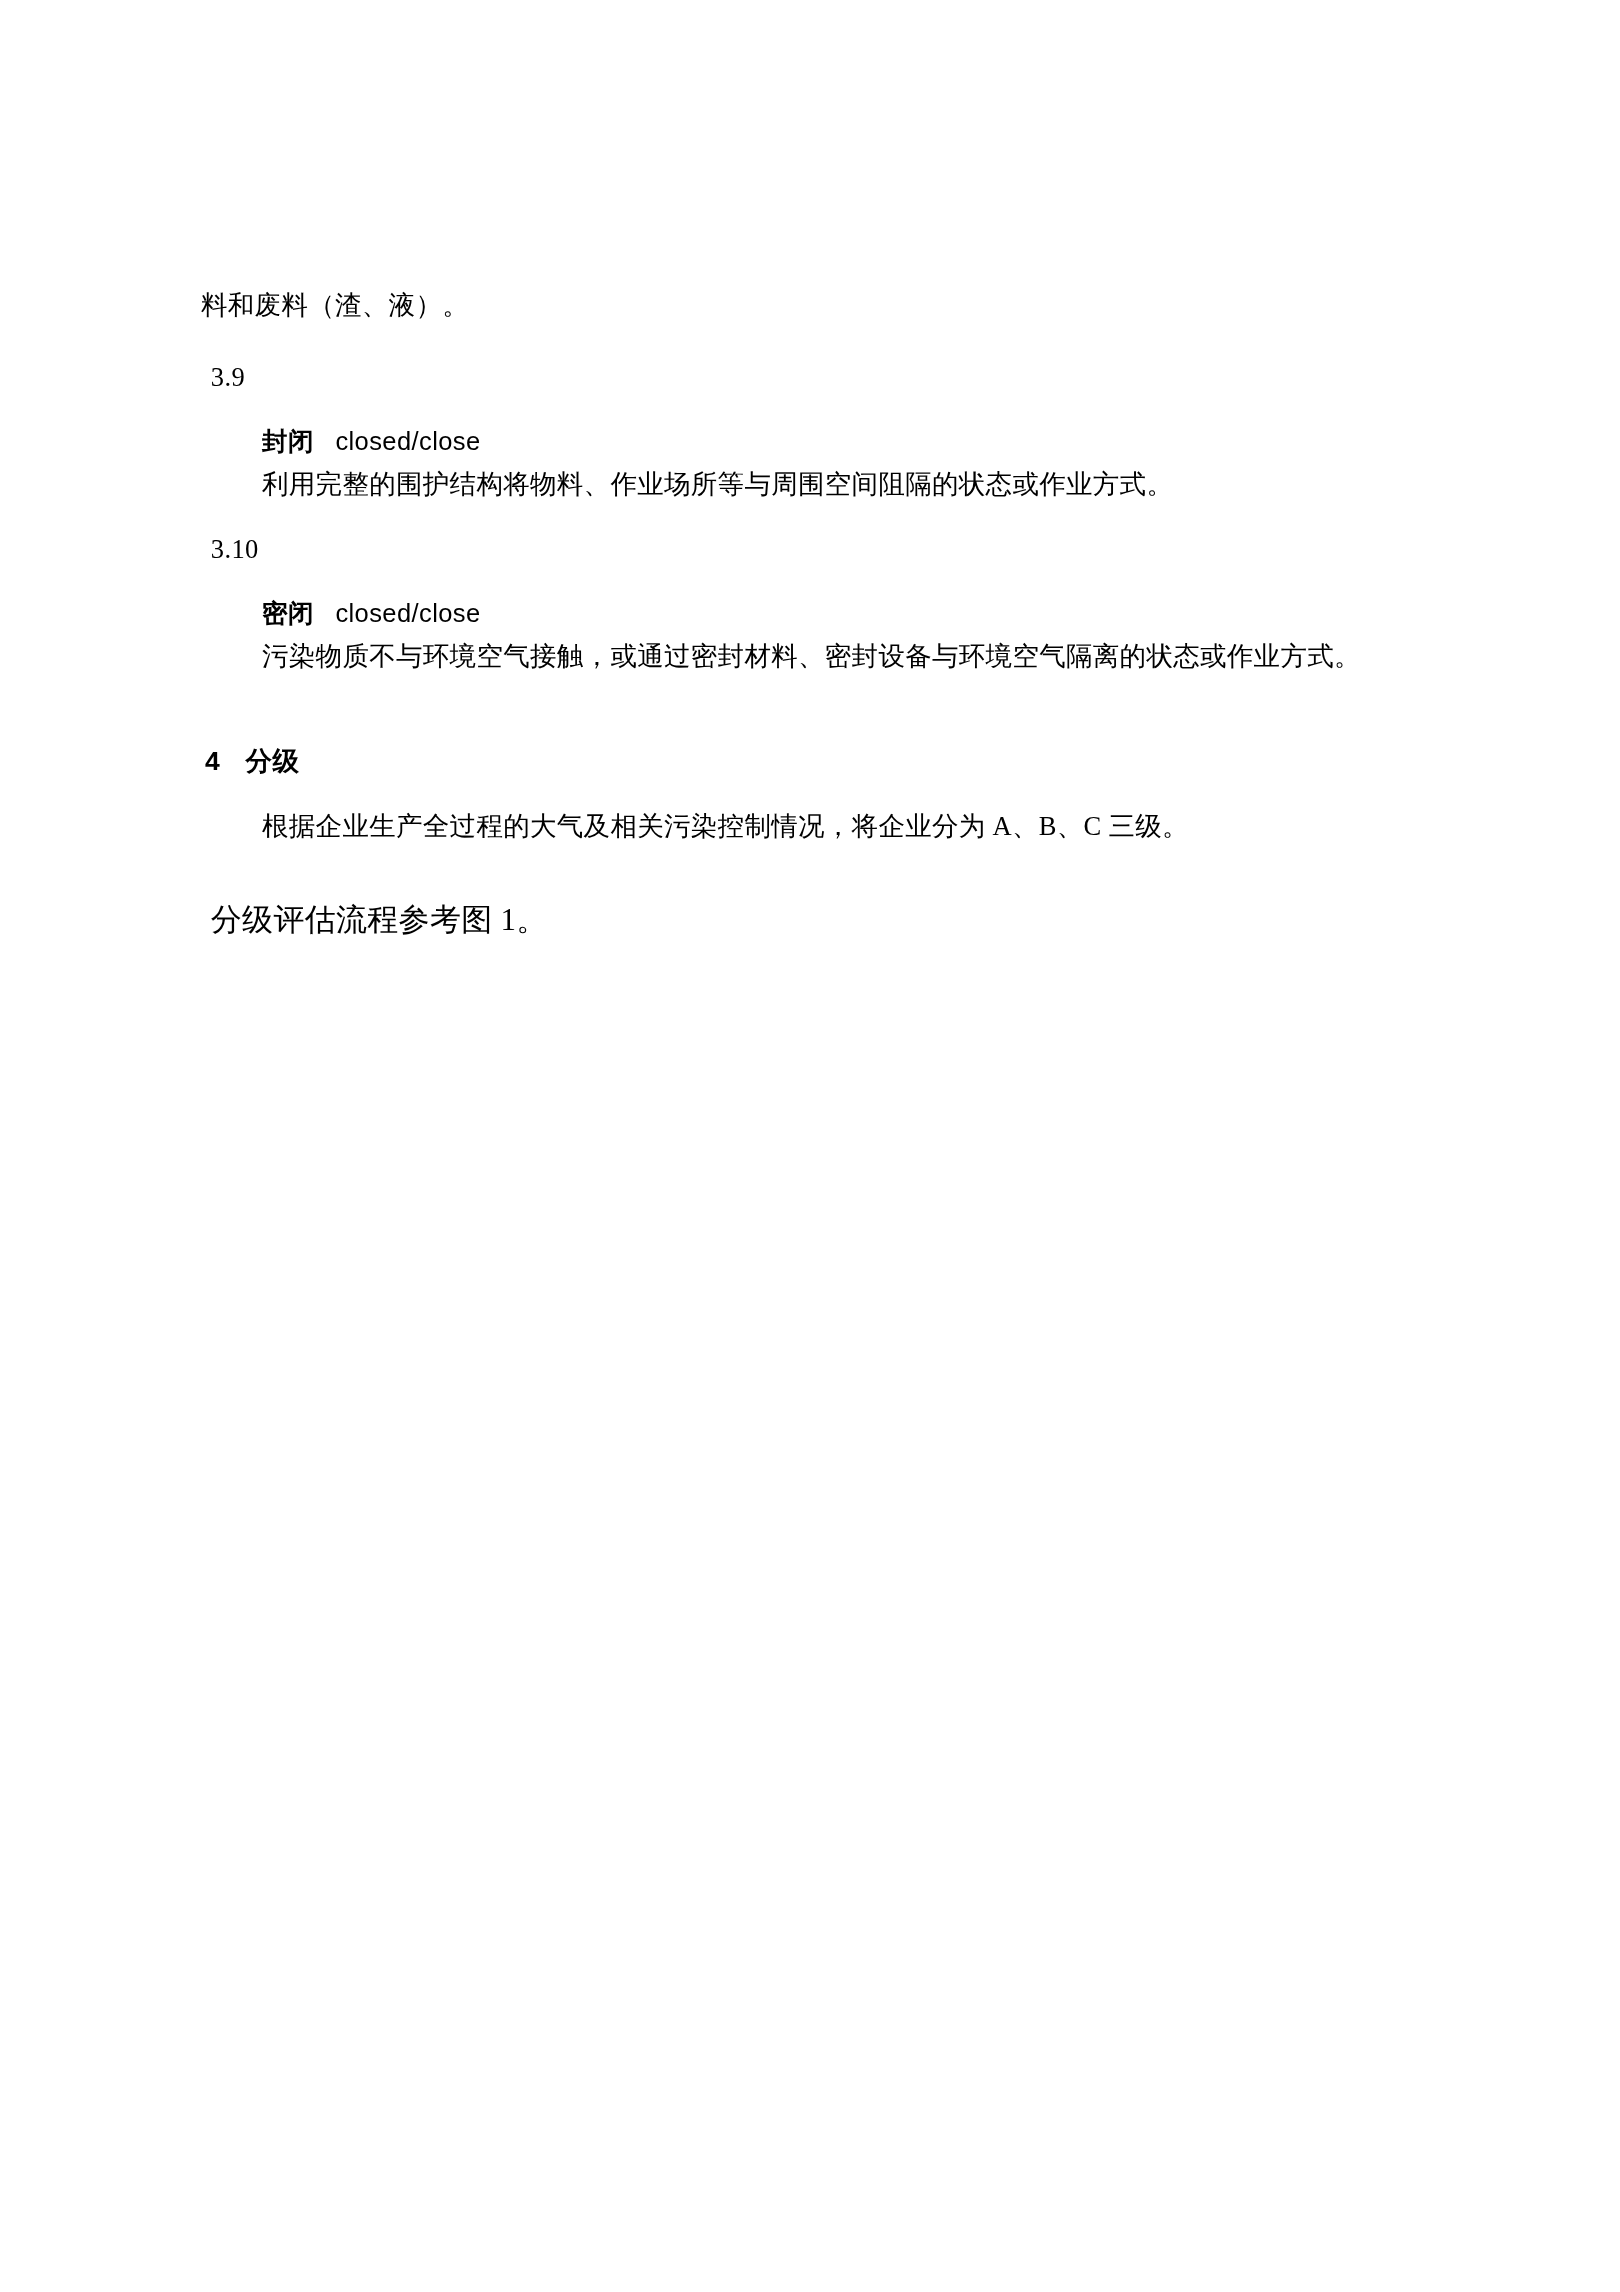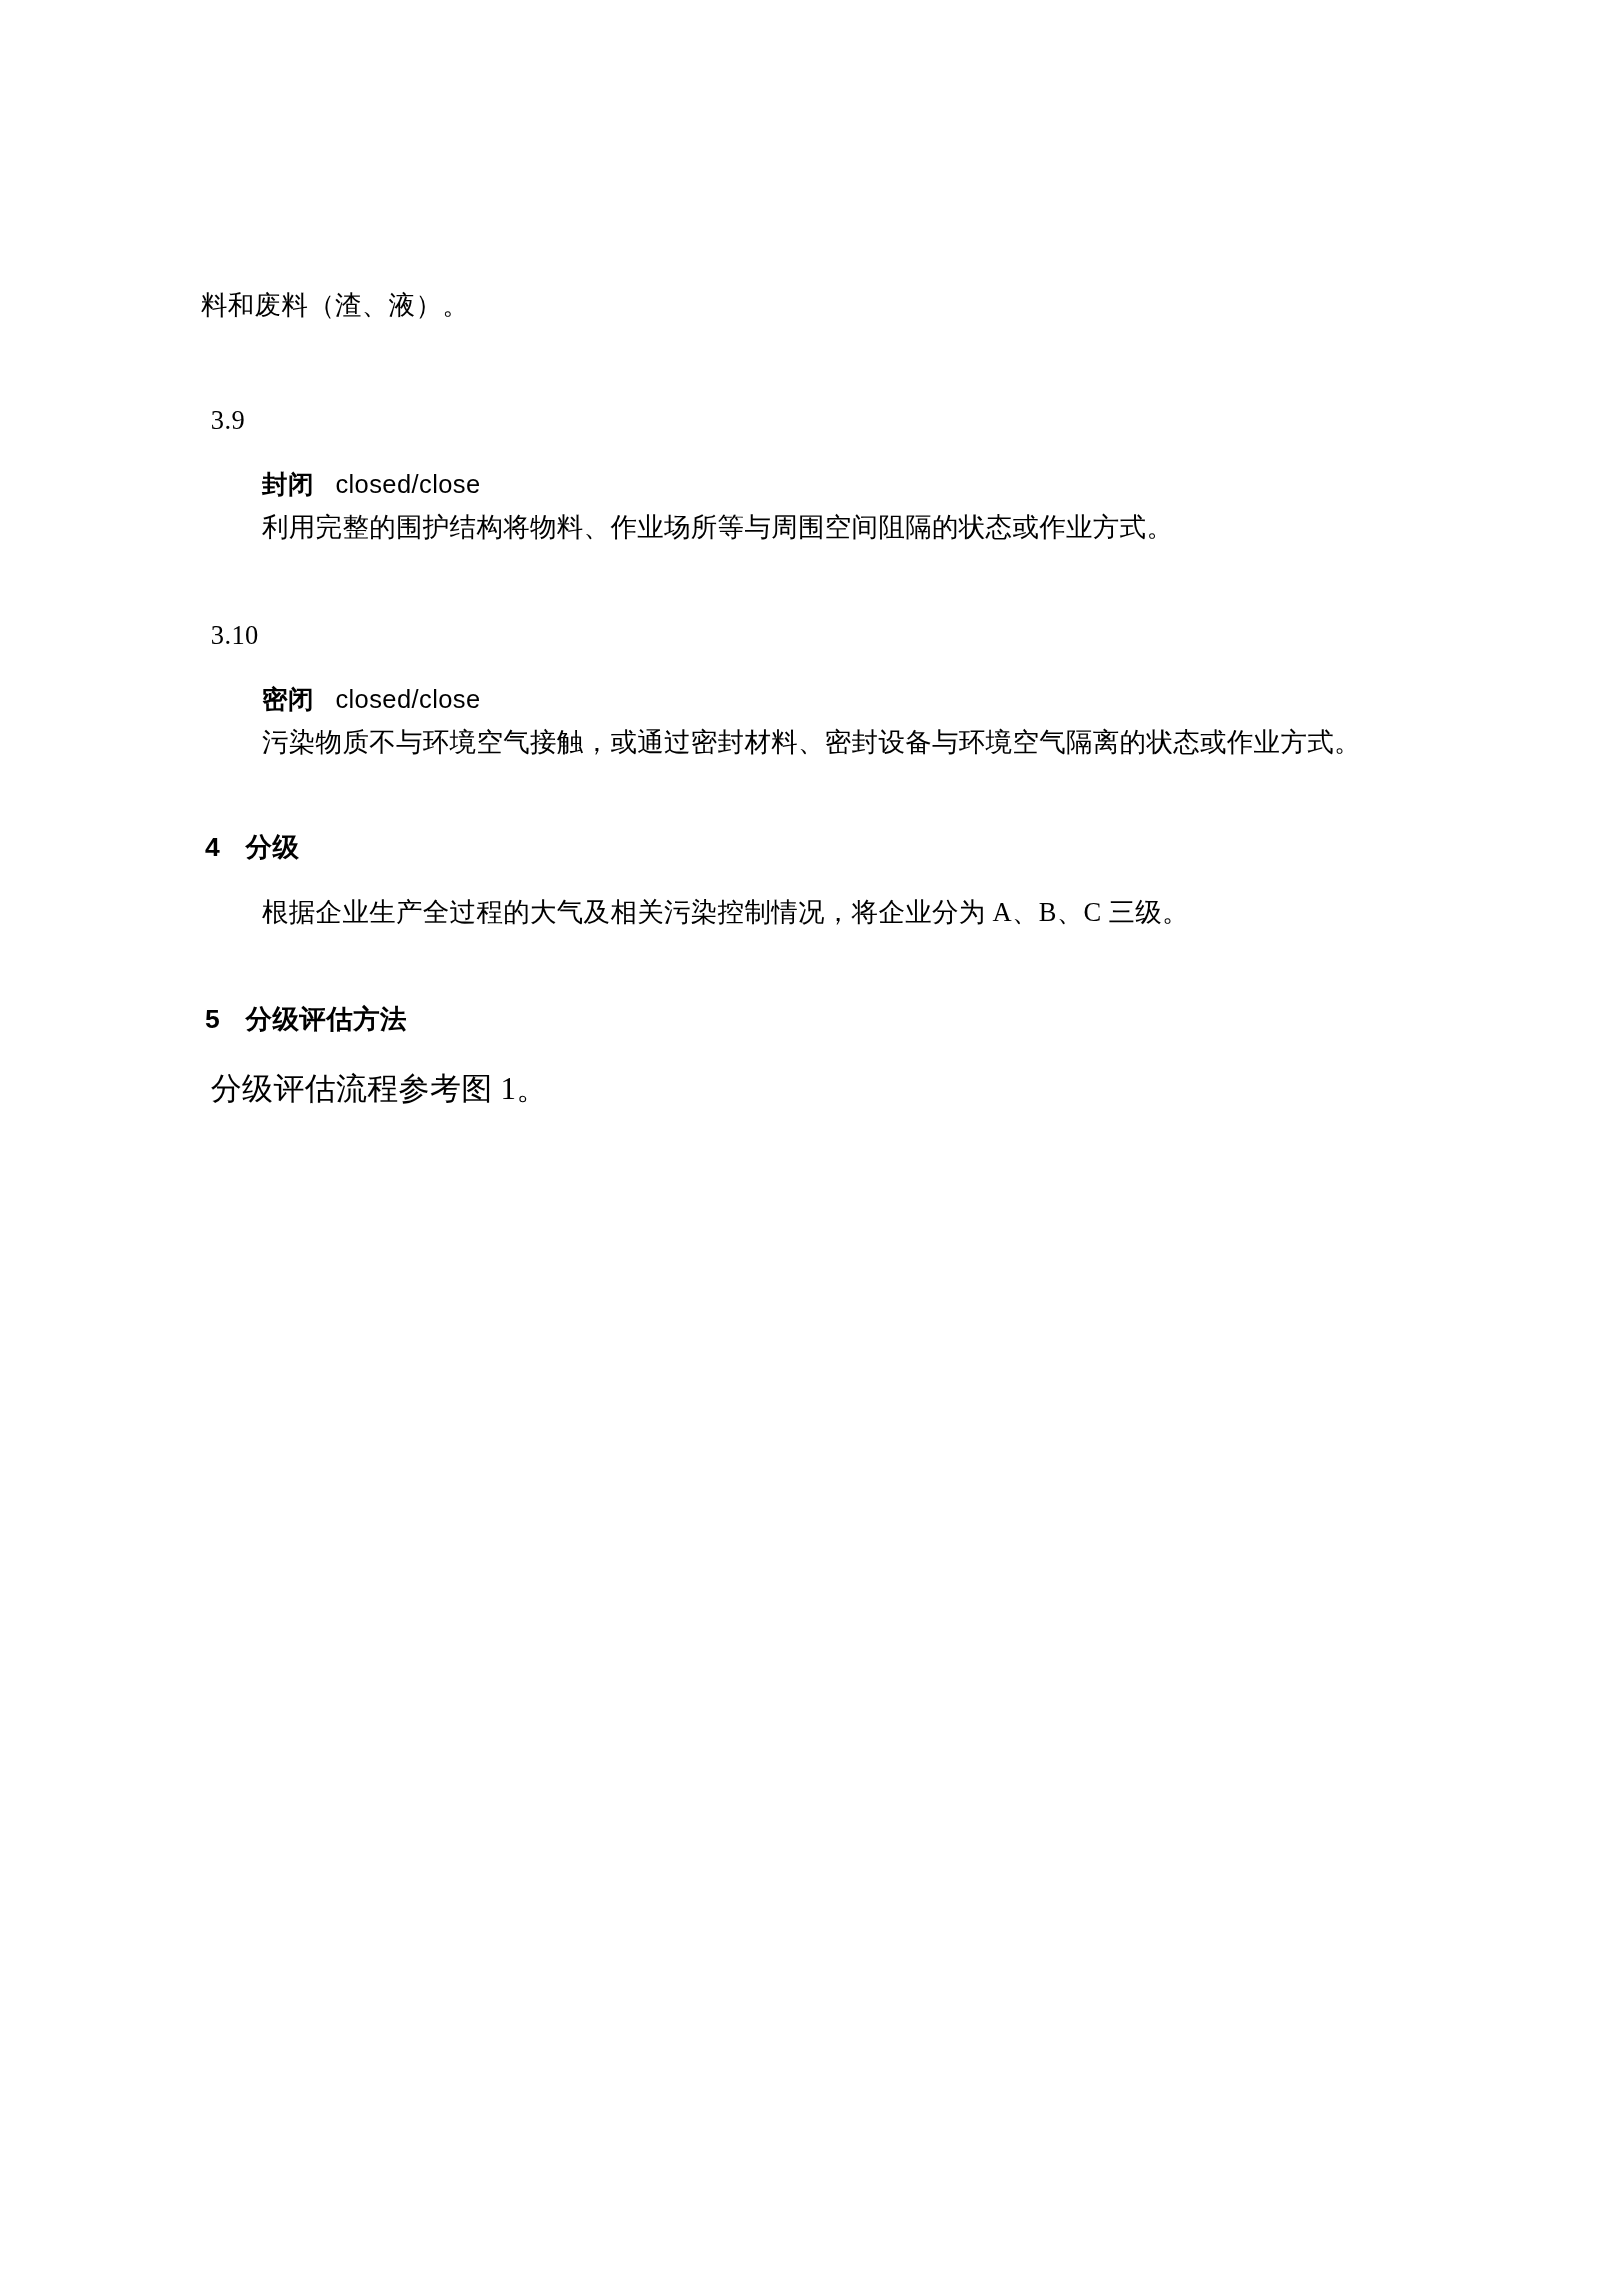--- a/index.html
+++ b/index.html
@@ -28,21 +28,20 @@
   }
   .spacer-sm { height: 21.6px; }
   .spacer-md { height: 29px; }
 
   
   .clause-num {
     font-size: 26.5px;
     line-height: 1.62;
     padding-left: 9.8px;
     letter-spacing: 0.4px;
-    margin-top: 43px;
   }
 
   
   .term-line {
     font-size: 26.5px;
     line-height: 1.62;
     padding-left: 61px;
     letter-spacing: 0.4px;
   }
   .term-cn {
@@ -143,23 +142,20 @@
     <div class="section-head">
       <span class="num">4</span><span>分级</span>
     </div>
 
     <div class="spacer-sm"></div>
 
     <div class="body-indent">根据企业生产全过程的大气及相关污染控制情况，将企业分为 A、B、C 三级。</div>
 
     <div class="spacer-sm"></div>
 
-    <div class="section-head">
-      <span class="num">5</span><span>分级评估方法</span>
-    </div>
 
     <div class="spacer-sm"></div>
 
     <div class="body-cont">分级评估流程参考图 1。</div>
 
   </div>
 
   <div class="page-number">3</div>
 
 </div>

